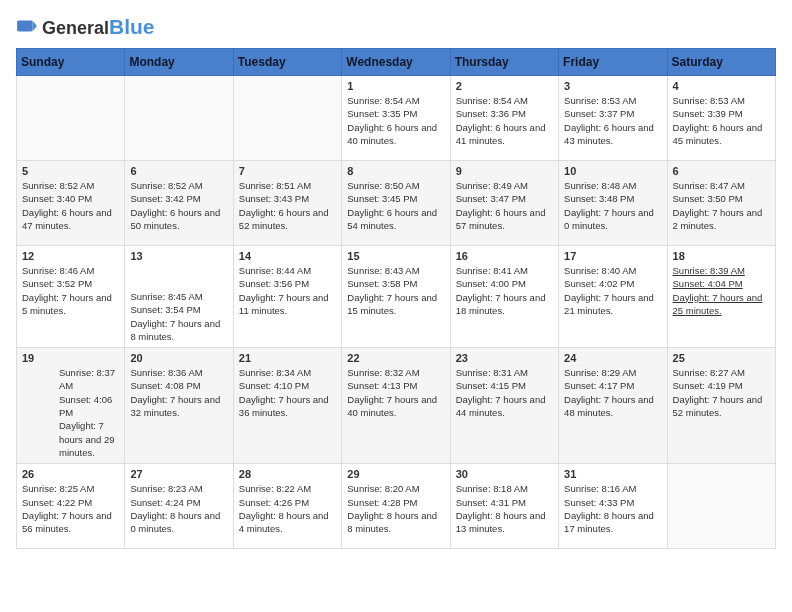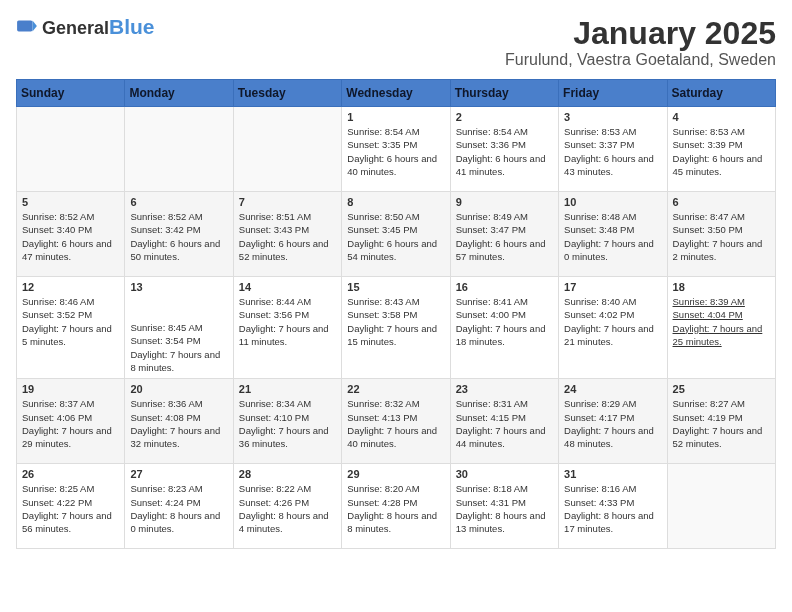--- a/index.html
+++ b/index.html
@@ -103,24 +103,20 @@
     <svg class="logo-icon" viewBox="0 0 40 40" xmlns="http://www.w3.org/2000/svg">
       <rect x="2" y="8" width="28" height="20" rx="3" fill="#4a7fcb"></rect>
       <polygon points="30,8 38,18 30,28" fill="#4a90d9"></polygon>
     </svg>
     <div>
       <div>
         <span class="logo-text-general">General</span><span class="logo-text-blue">Blue</span>
       </div>
     </div>
   </div>
-  <div class="title-section">
-    <div class="month-title">January 2025</div>
-    <div class="location-title">Furulund, Vaestra Goetaland, Sweden</div>
-  </div>
 </div>
 
 <table class="calendar-table">
   <thead>
     <tr>
     <th>Sunday</th>
         <th>Monday</th>
         <th>Tuesday</th>
         <th>Wednesday</th>
         <th>Thursday</th>
@@ -242,21 +238,21 @@
         <td>
           <span class="day-number">18</span>
           <div class="day-info" style="white-space: pre-line; text-decoration: underline;">Sunrise: 8:39 AM
 Sunset: 4:04 PM
 Daylight: 7 hours and 25 minutes.</div>
         </td>
       </tr>
       <tr>
         <td>
           <span class="day-number">19</span>
-          <div class="day-info" style="white-space: pre-line;">Sunrise: 8:37 AM
+          <div class="day-info" style="white-space: pre-line; margin-left: 37px;">Sunrise: 8:37 AM
 Sunset: 4:06 PM
 Daylight: 7 hours and 29 minutes.</div>
         </td>
         <td>
           <span class="day-number">20</span>
           <div class="day-info" style="white-space: pre-line;">Sunrise: 8:36 AM
 Sunset: 4:08 PM
 Daylight: 7 hours and 32 minutes.</div>
         </td>
         <td>

